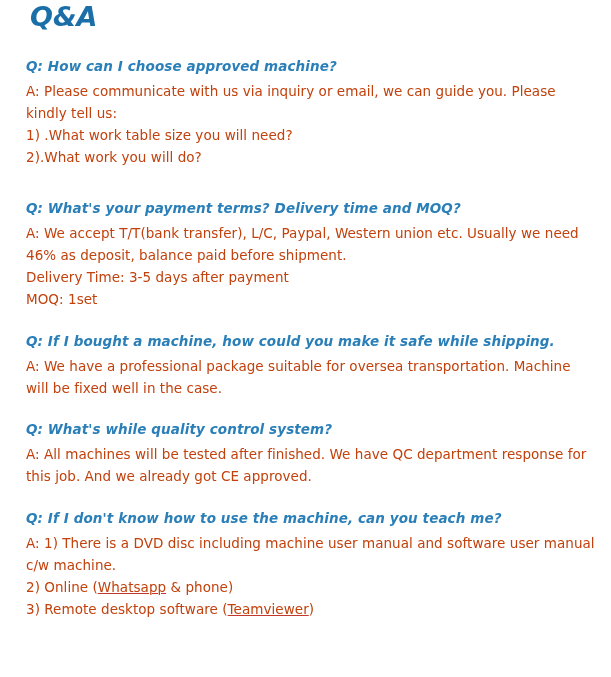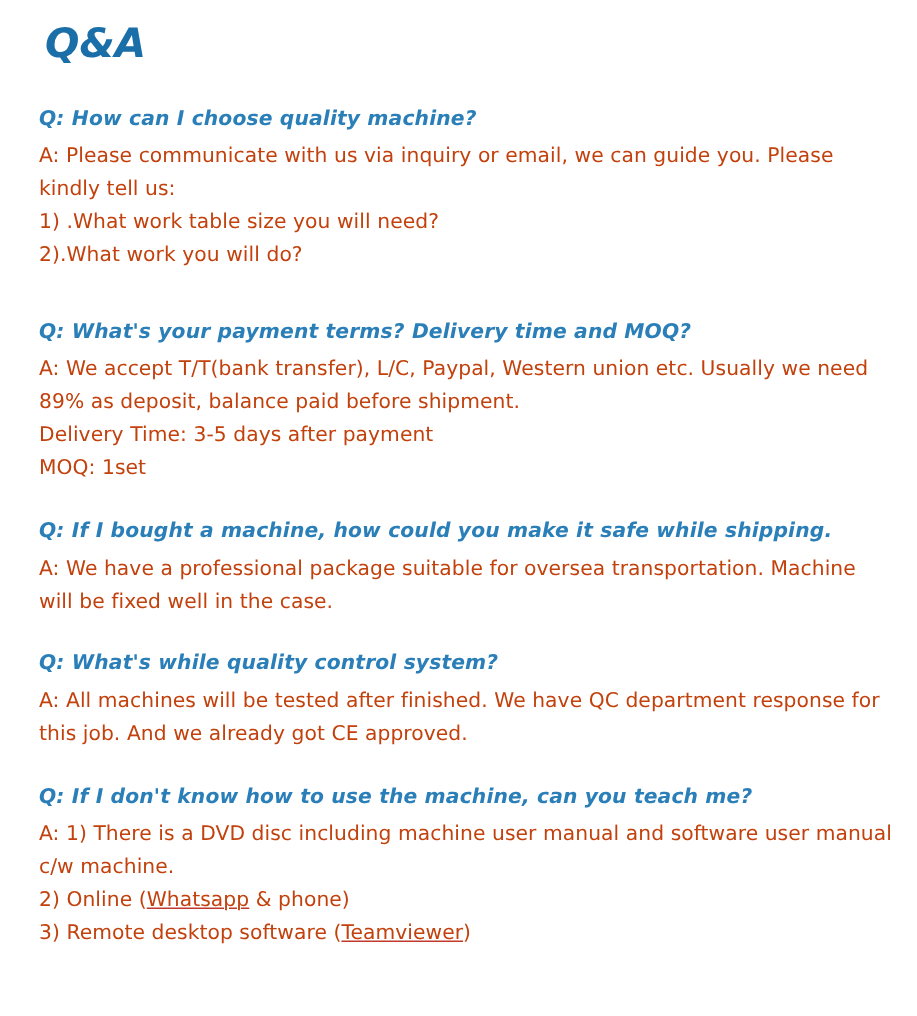--- a/index.html
+++ b/index.html
@@ -12,21 +12,21 @@
     background: #ffffff;
     font-family: "DejaVu Sans", sans-serif;
     color: #222222;
     overflow: hidden;
   }
   .page {
     position: relative;
     width: 611px;
     height: 677px;
     box-sizing: border-box;
-    padding: 16px 14px 0 26px;
+    padding: 3px 14px 0 26px;
   }
   .qa-title {
     font-family: "DejaVu Sans", sans-serif;
     font-size: 27px;
     font-weight: bold;
     font-style: italic;
     color: #1a6fa8;
     letter-spacing: 0px;
     margin: 0 0 26px 4px;
     line-height: 1.0;
@@ -60,29 +60,29 @@
   .gap-sm { margin-bottom: 14px; }
 </style>
 </head>
 <body>
 
 <div class="page">
 
   <h1 class="qa-title">Q&amp;A</h1>
 
   <div class="qa-block gap-lg">
-    <p class="q-line">Q: How can I choose quality machine?</p>
+    <p class="q-line">Q: How can I choose approved machine?</p>
     <p class="a-line">A: Please communicate with us via inquiry or email, we can guide you. Please kindly tell us:</p>
     <p class="a-line">1) .What work table size you will need?</p>
     <p class="a-line">2).What work you will do?</p>
   </div>
 
   <div class="qa-block gap-md">
     <p class="q-line">Q: What's your payment terms? Delivery time and MOQ?</p>
-    <p class="a-line">A: We accept T/T(bank transfer), L/C, Paypal, Western union etc. Usually we need 89% as deposit, balance paid before shipment.</p>
+    <p class="a-line">A: We accept T/T(bank transfer), L/C, Paypal, Western union etc. Usually we need 46% as deposit, balance paid before shipment.</p>
     <p class="a-line">Delivery Time: 3-5 days after payment</p>
     <p class="a-line">MOQ: 1set</p>
   </div>
 
   <div class="qa-block gap-md">
     <p class="q-line">Q: If I bought a machine, how could you make it safe while shipping.</p>
     <p class="a-line">A: We have a professional package suitable for oversea transportation. Machine will be fixed well in the case.</p>
   </div>
 
   <div class="qa-block gap-md">

